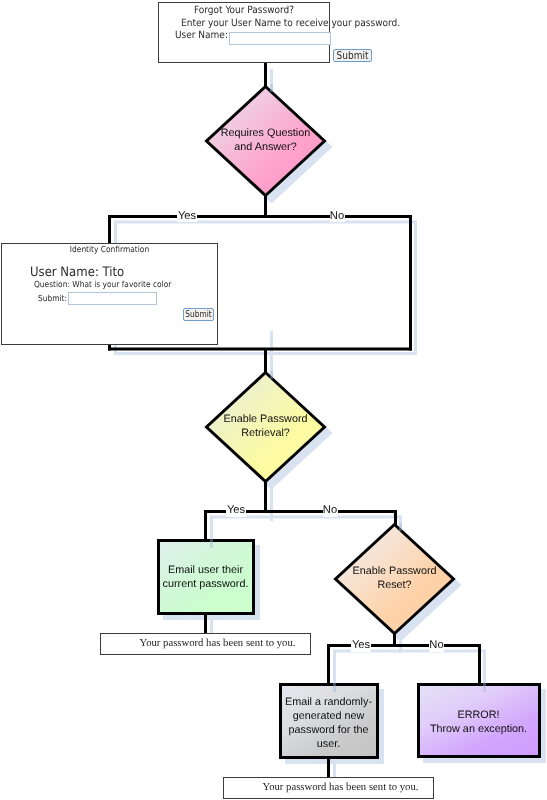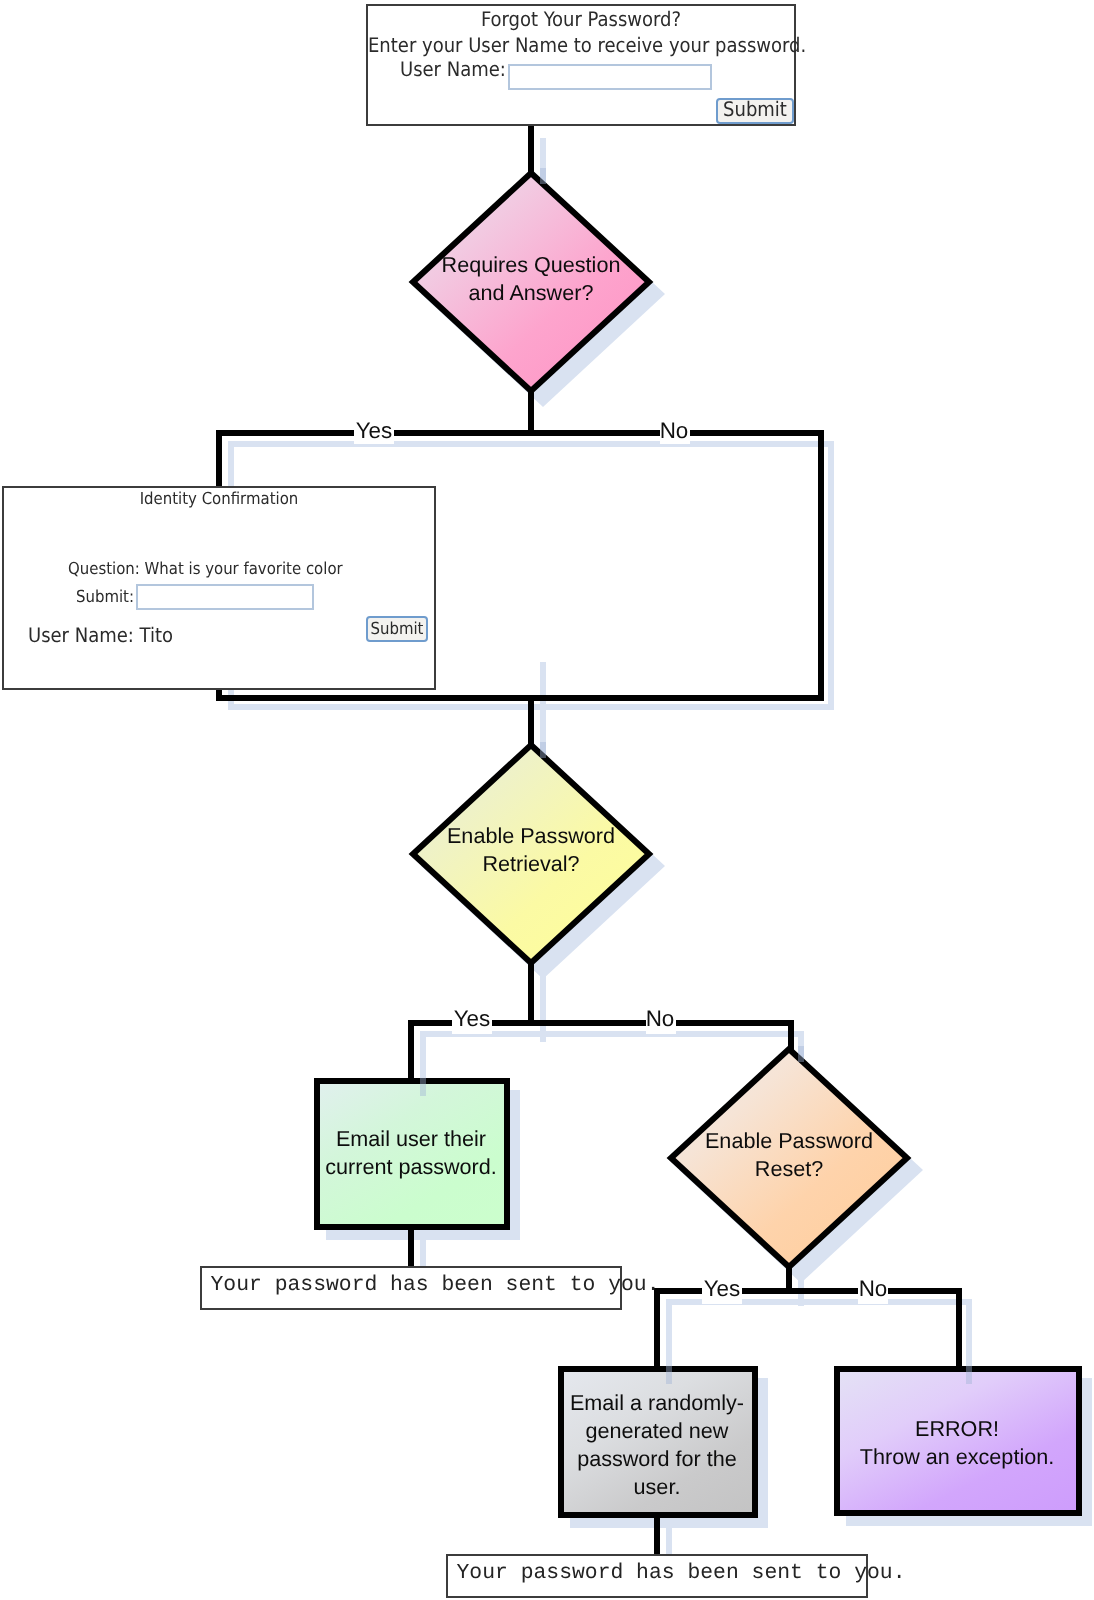--- a/index.html
+++ b/index.html
@@ -23,21 +23,21 @@
 
   
   #flow{position:absolute;left:0;top:0;width:547px;height:800px;z-index:2;}
   .nodetext{font-family:"Liberation Sans",sans-serif;font-size:10.8px;
             fill:#0d0d0d;text-anchor:middle;}
   .branchlabel{font-family:"Liberation Sans",sans-serif;font-size:11.2px;
                fill:#111111;text-anchor:middle;}
   .notebox{position:absolute;background:#fff;border:1.5px solid #3c3c3c;
            box-sizing:border-box;z-index:7;display:flex;align-items:center;
            justify-content:center;}
-  .note-text{font-family:Liberation Mono, monospace;font-size:10.7px;color:#242424;
+  .note-text{font-family:Liberation Serif, serif;font-size:10.7px;color:#242424;
              white-space:nowrap;line-height:11px;position:relative;top:-0.5px;margin-left:24px;}
 </style>
 </head>
 <body>
 
 <div id="stage">
 
   <svg id="flow" viewBox="0 0 547 800">
     <defs>
       <linearGradient id="gPink" x1="0" y1="0" x2="1" y2="1">
@@ -179,30 +179,30 @@
   </svg>
 
   <div class="notebox" style="left:100px;top:633px;width:211px;height:22px;">
     <span class="note-text">Your password has been sent to you.</span>
   </div>
 
   <div class="notebox" style="left:223px;top:777px;width:211px;height:22px;">
     <span class="note-text">Your password has been sent to you.</span>
   </div>
 
-  <div class="webform" style="left:158px;top:2px;width:215px;height:61px;margin-left:25px;">
+  <div class="webform" style="left:158px;top:2px;width:172px;height:61px;">
     <div class="wf-line" style="left:0;right:0;top:2px;font-size:10px;line-height:12px;text-align:center;">Forgot Your Password?</div>
-    <div class="wf-line" style="left:0;right:16px;top:15px;font-size:10px;line-height:12px;text-align:center;">Enter your User Name to receive your password.</div>
+    <div class="wf-line" style="left:0;right:16px;top:15px;font-size:10px;line-height:12px;text-align:center;padding-left:22px;">Enter your User Name to receive your password.</div>
     <div class="wf-line" style="left:16px;top:27px;font-size:10px;line-height:12px;text-align:right;">User Name:</div>
     <input class="wf-input" type="text" style="left: 70px; top: 28.5px; width: 102px; height: 13.5px; font-size: 10px;" value="">
     <button class="wf-btn" style="left:174px;top:45.5px;width:39px;height:13.5px;font-size:10px;line-height:12px;">Submit</button>
   </div>
 
   <div class="webform" style="left:1px;top:243px;width:217px;height:102px;">
     <div class="wf-line" style="left:0;right:0;top:-1px;font-size:8.3px;line-height:12px;text-align:center;">Identity Confirmation</div>
-    <div class="wf-line" style="left:12px;top:23px;font-size:10px;line-height:12px;margin-top:46px;">User Name: Tito</div>
+    <div class="wf-line" style="left:28px;top:23px;font-size:13px;line-height:12px;">User Name: Tito</div>
     <div class="wf-line" style="left:32px;top:34px;font-size:8.3px;line-height:12px;">Question: What is your favorite color</div>
     <div class="wf-line" style="left:36px;top:48px;font-size:8.3px;line-height:12px;">Submit:</div>
     <input class="wf-input" type="text" style="left: 66px; top: 47.5px; width: 89px; height: 13.5px; font-size: 8.3px;" value="">
     <button class="wf-btn" style="left:181px;top:64px;width:31px;height:13px;font-size:8.3px;line-height:11px;">Submit</button>
   </div>
 
 </div>
 
 </body></html>

